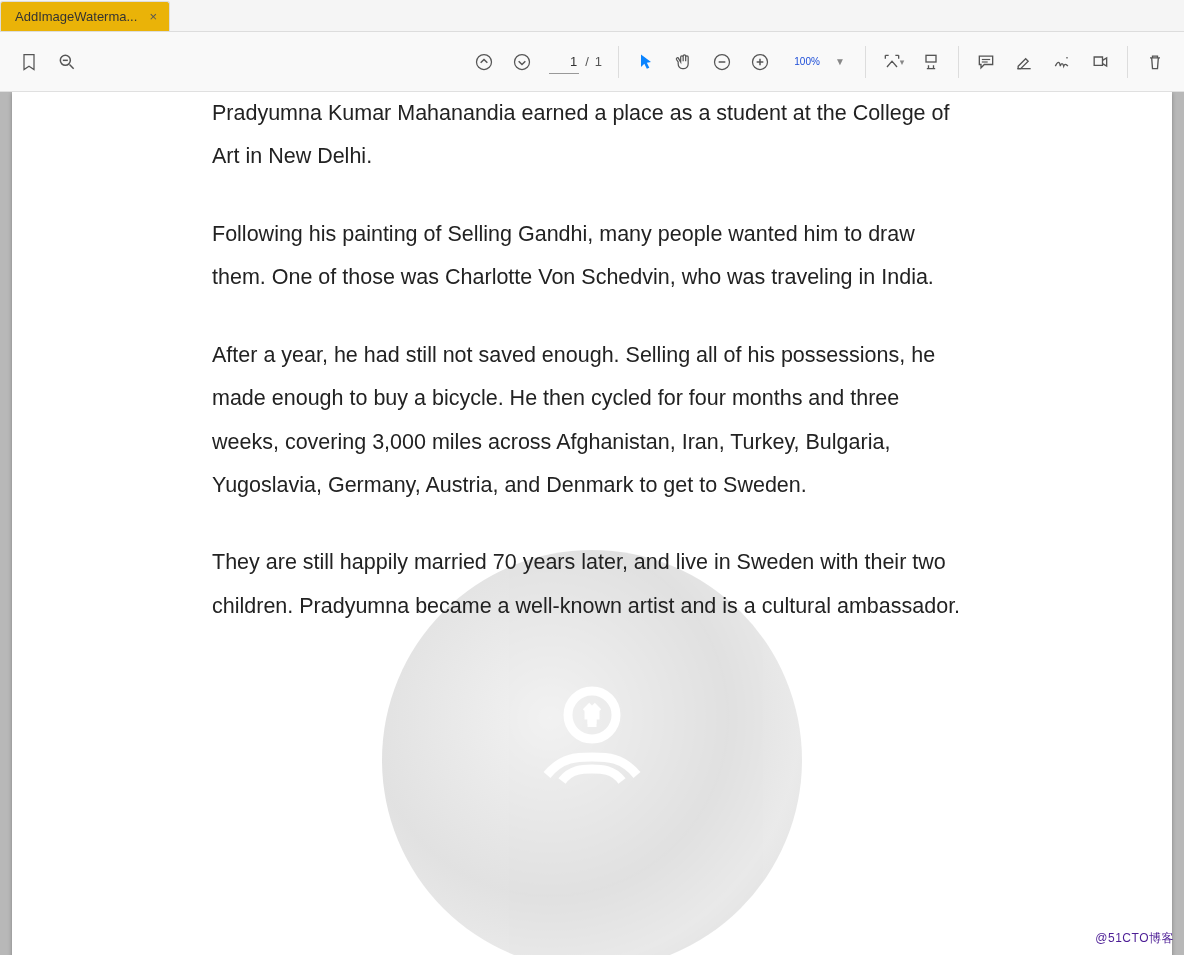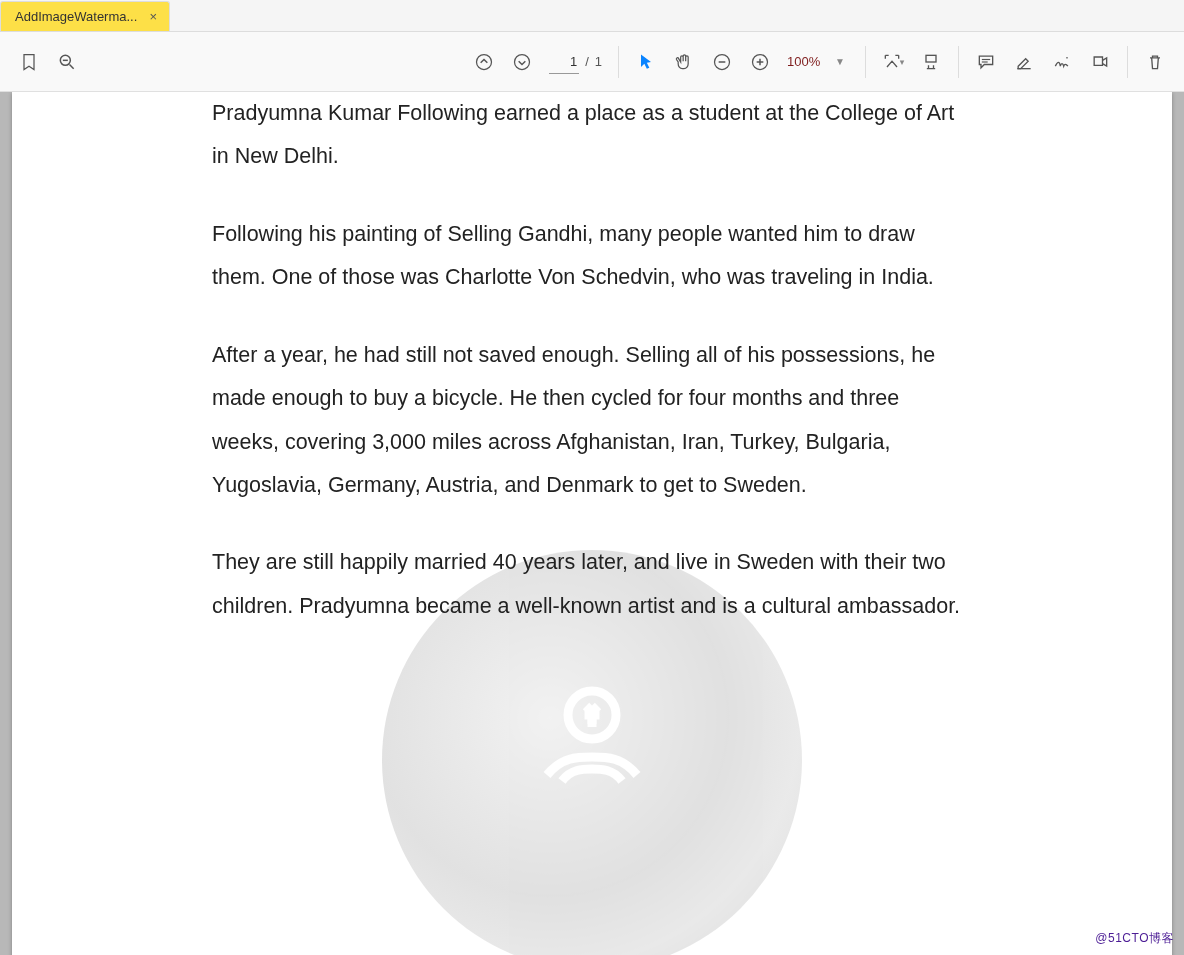--- a/index.html
+++ b/index.html
@@ -1,30 +1,30 @@
 <!DOCTYPE html>
 <html><head>
 <meta charset="utf-8">
 <style>
 *{box-sizing:border-box;margin:0;padding:0}
 body{font-family:"Segoe UI",Arial,sans-serif;background:#fff;width:1184px;height:955px;overflow:hidden;position:relative}
 .tabbar{height:32px;background:#f5f5f5;border-bottom:1px solid #ddd;display:flex;align-items:flex-end}
-.tab{height:30px;background:#fde047;border:1px solid #ddd;border-bottom:none;border-top-left-radius:3px;border-top-right-radius:3px;padding:0 8px 0 14px;display:flex;align-items:center;gap:8px;font-size:13px;color:#333;max-width:200px}
+.tab{height:30px;background:#eab308;border:1px solid #ddd;border-bottom:none;border-top-left-radius:3px;border-top-right-radius:3px;padding:0 8px 0 14px;display:flex;align-items:center;gap:8px;font-size:13px;color:#333;max-width:200px}
 .tab-title{white-space:nowrap;overflow:hidden;text-overflow:ellipsis}
 .tab-close{width:16px;height:16px;display:flex;align-items:center;justify-content:center;color:#555;font-size:13px;border-radius:2px}
 .toolbar{height:60px;background:#f9f9f9;border-bottom:1px solid #e0e0e0;display:flex;align-items:center;padding:0 12px;gap:4px}
 .tool{width:34px;height:34px;display:flex;align-items:center;justify-content:center;border-radius:2px;color:#555;cursor:pointer}
 .tool.active{color:#0a84ff}
 .tool svg{width:20px;height:20px}
 .sep{width:1px;height:32px;background:#ddd;margin:0 6px}
 .pagebox{display:flex;align-items:center;gap:6px;margin:0 6px}
 .pagebox input{width:30px;height:24px;text-align:right;border:none;border-bottom:1px solid #999;background:transparent;font-size:13px;color:#333;padding-right:2px}
 .pagebox span{font-size:13px;color:#555}
 .zoombox{display:flex;align-items:center;gap:4px;margin:0 6px}
-.zoombox .zval{font-size:13px;color:#7f1d1d;min-width:40px;text-align:left}
+.zoombox .zval{font-size:10px;color:#1d4ed8;min-width:40px;text-align:center}
 .zoombox .zcaret{color:#888;font-size:10px;padding:4px}
 .spacer{flex:1}
 .viewport{position:absolute;top:92px;left:0;right:0;bottom:0;background:#b8b8b8;display:flex;justify-content:center;overflow:hidden}
 .page{background:#fff;width:1160px;min-height:1000px;box-shadow:0 1px 4px rgba(0,0,0,.3);padding:0 200px;position:relative}
 .doctext{font-family:Arial,Helvetica,sans-serif;font-size:21.5px;color:#222;line-height:2.02}
 .doctext p{margin-bottom:34px}
 .watermark{position:absolute;left:50%;top:50%;transform:translate(-50%,-10%);width:420px;height:420px;border-radius:50%;overflow:hidden;opacity:.25;z-index:0;background:radial-gradient(circle at 40% 40%,#ccc,#888 50%,#aaa 70%,#666 100%)}
 .watermark svg{position:absolute;left:50%;top:50%;transform:translate(-50%,-60%);width:150px;height:150px;stroke:#fff;fill:none;stroke-width:6}
 .content{position:relative;z-index:1}
 .watermark-label{position:absolute;right:10px;bottom:8px;font-size:12px;color:#4c1d95;z-index:5;letter-spacing:.5px}
@@ -154,21 +154,21 @@
     <div class="watermark">
       <svg viewBox="0 0 100 100">
           <circle cx="50" cy="30" r="16"></circle>
           <path d="M50 22v10M46 36l4-4 4 4" transform="rotate(180 50 30)"></path>
           <path d="M50 24v12M45 30h10"></path>
           <path d="M20 70c10-12 20-12 30-12s20 0 30 12"></path>
           <path d="M30 74c6-8 14-8 20-8s14 0 20 8"></path>
         </svg>
     </div>
     <div class="content doctext">
-      <p>Pradyumna Kumar Following earned a place as a student at the College of Art in New Delhi.</p>
+      <p>Pradyumna Kumar Mahanandia earned a place as a student at the College of Art in New Delhi.</p>
       <p>Following his painting of Selling Gandhi, many people wanted him to draw them. One of those was Charlotte Von Schedvin, who was traveling in India.</p>
       <p> After a year, he had still not saved enough. Selling all of his possessions, he made enough to buy a bicycle. He then cycled for four months and three weeks, covering 3,000 miles across Afghanistan, Iran, Turkey, Bulgaria, Yugoslavia, Germany, Austria, and Denmark to get to Sweden.</p>
-      <p>They are still happily married 40 years later, and live in Sweden with their two children. Pradyumna became a well-known artist and is a cultural ambassador.</p>
+      <p>They are still happily married 70 years later, and live in Sweden with their two children. Pradyumna became a well-known artist and is a cultural ambassador.</p>
     </div>
   </div>
 </div>
 
 <div class="watermark-label">@51CTO博客</div>
 
 </body></html>

